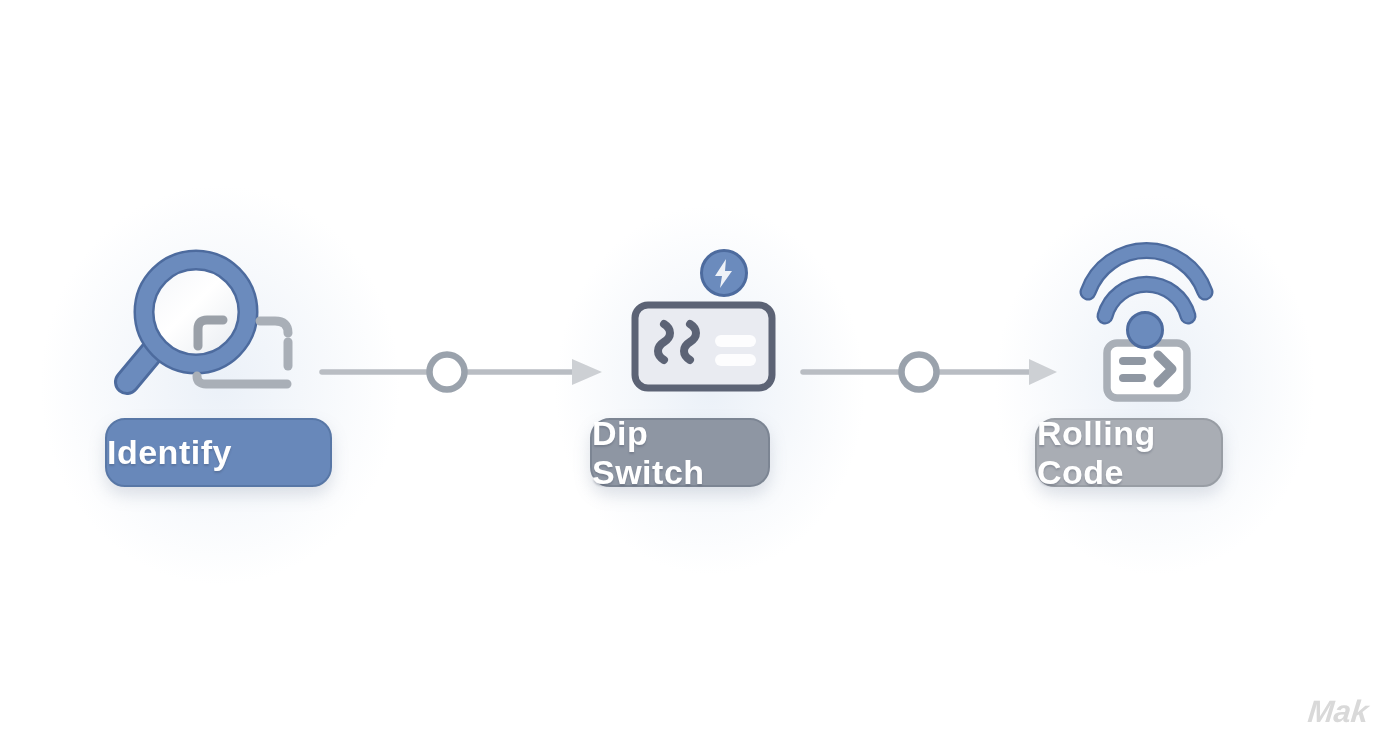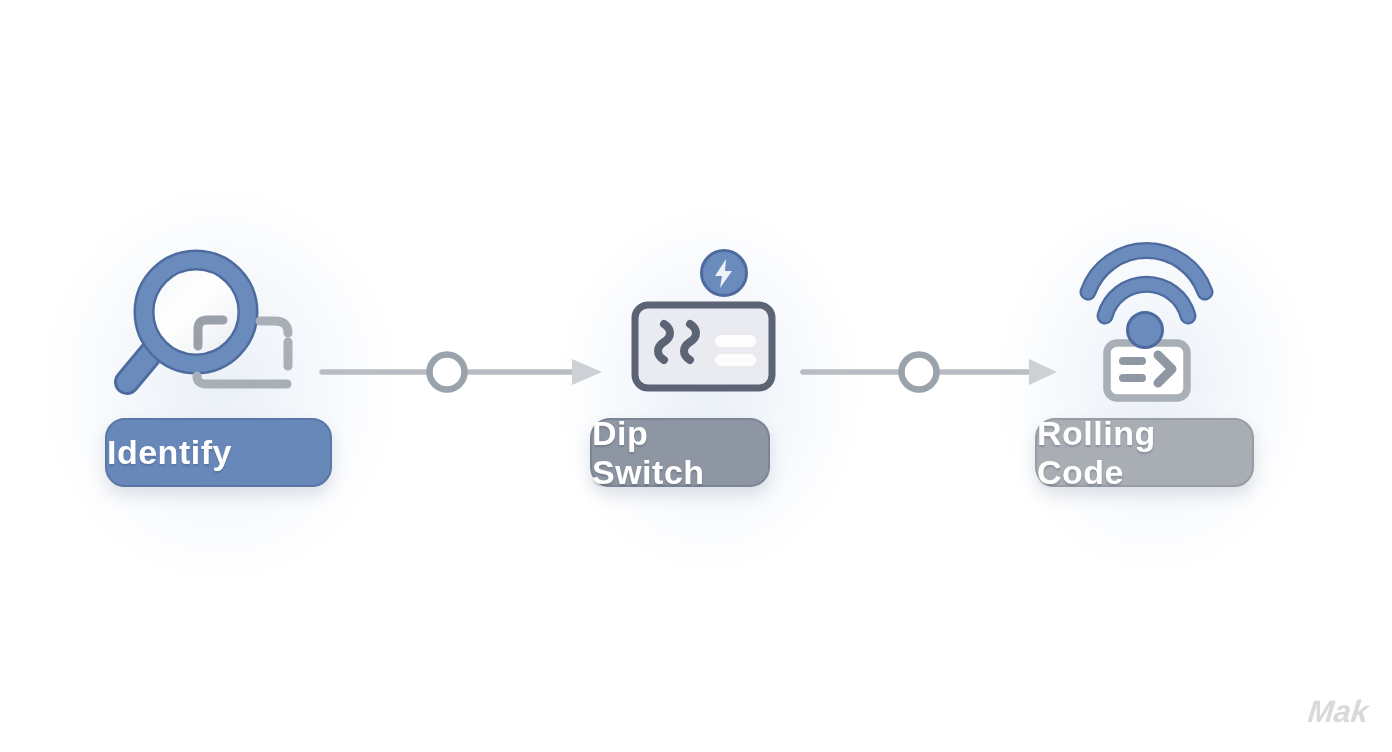--- a/index.html
+++ b/index.html
@@ -18,21 +18,21 @@
     display:flex;align-items:center;justify-content:flex-start;
     color:#fff;font-size:34px;font-weight:bold;letter-spacing:0.5px;
     text-shadow:0 2px 2px rgba(50,60,80,0.25);
     box-shadow:0 8px 16px rgba(130,145,165,0.25);
     cursor:pointer;box-sizing:border-box;
   }
   #btn-identify{left:105px;top:418px;width:227px;
     background:var(--btn-blue);border:2px solid var(--btn-blue-border);}
   #btn-dipswitch{left:590px;top:418px;width:180px;
     background:var(--btn-gray);border:2px solid var(--btn-gray-border);}
-  #btn-rollingcode{left:1035px;top:418px;width:219px;
+  #btn-rollingcode{left:1035px;top:418px;width:188px;
     background:var(--btn-lightgray);border:2px solid var(--btn-lightgray-border);}
   #watermark{
     position:absolute;left:1308px;top:694px;width:80px;
     font-size:31px;font-style:italic;font-weight:bold;
     color:var(--watermark-gray);transform:skewX(-6deg);
   }
   svg{display:block;}
 </style>
 </head>
 <body>

